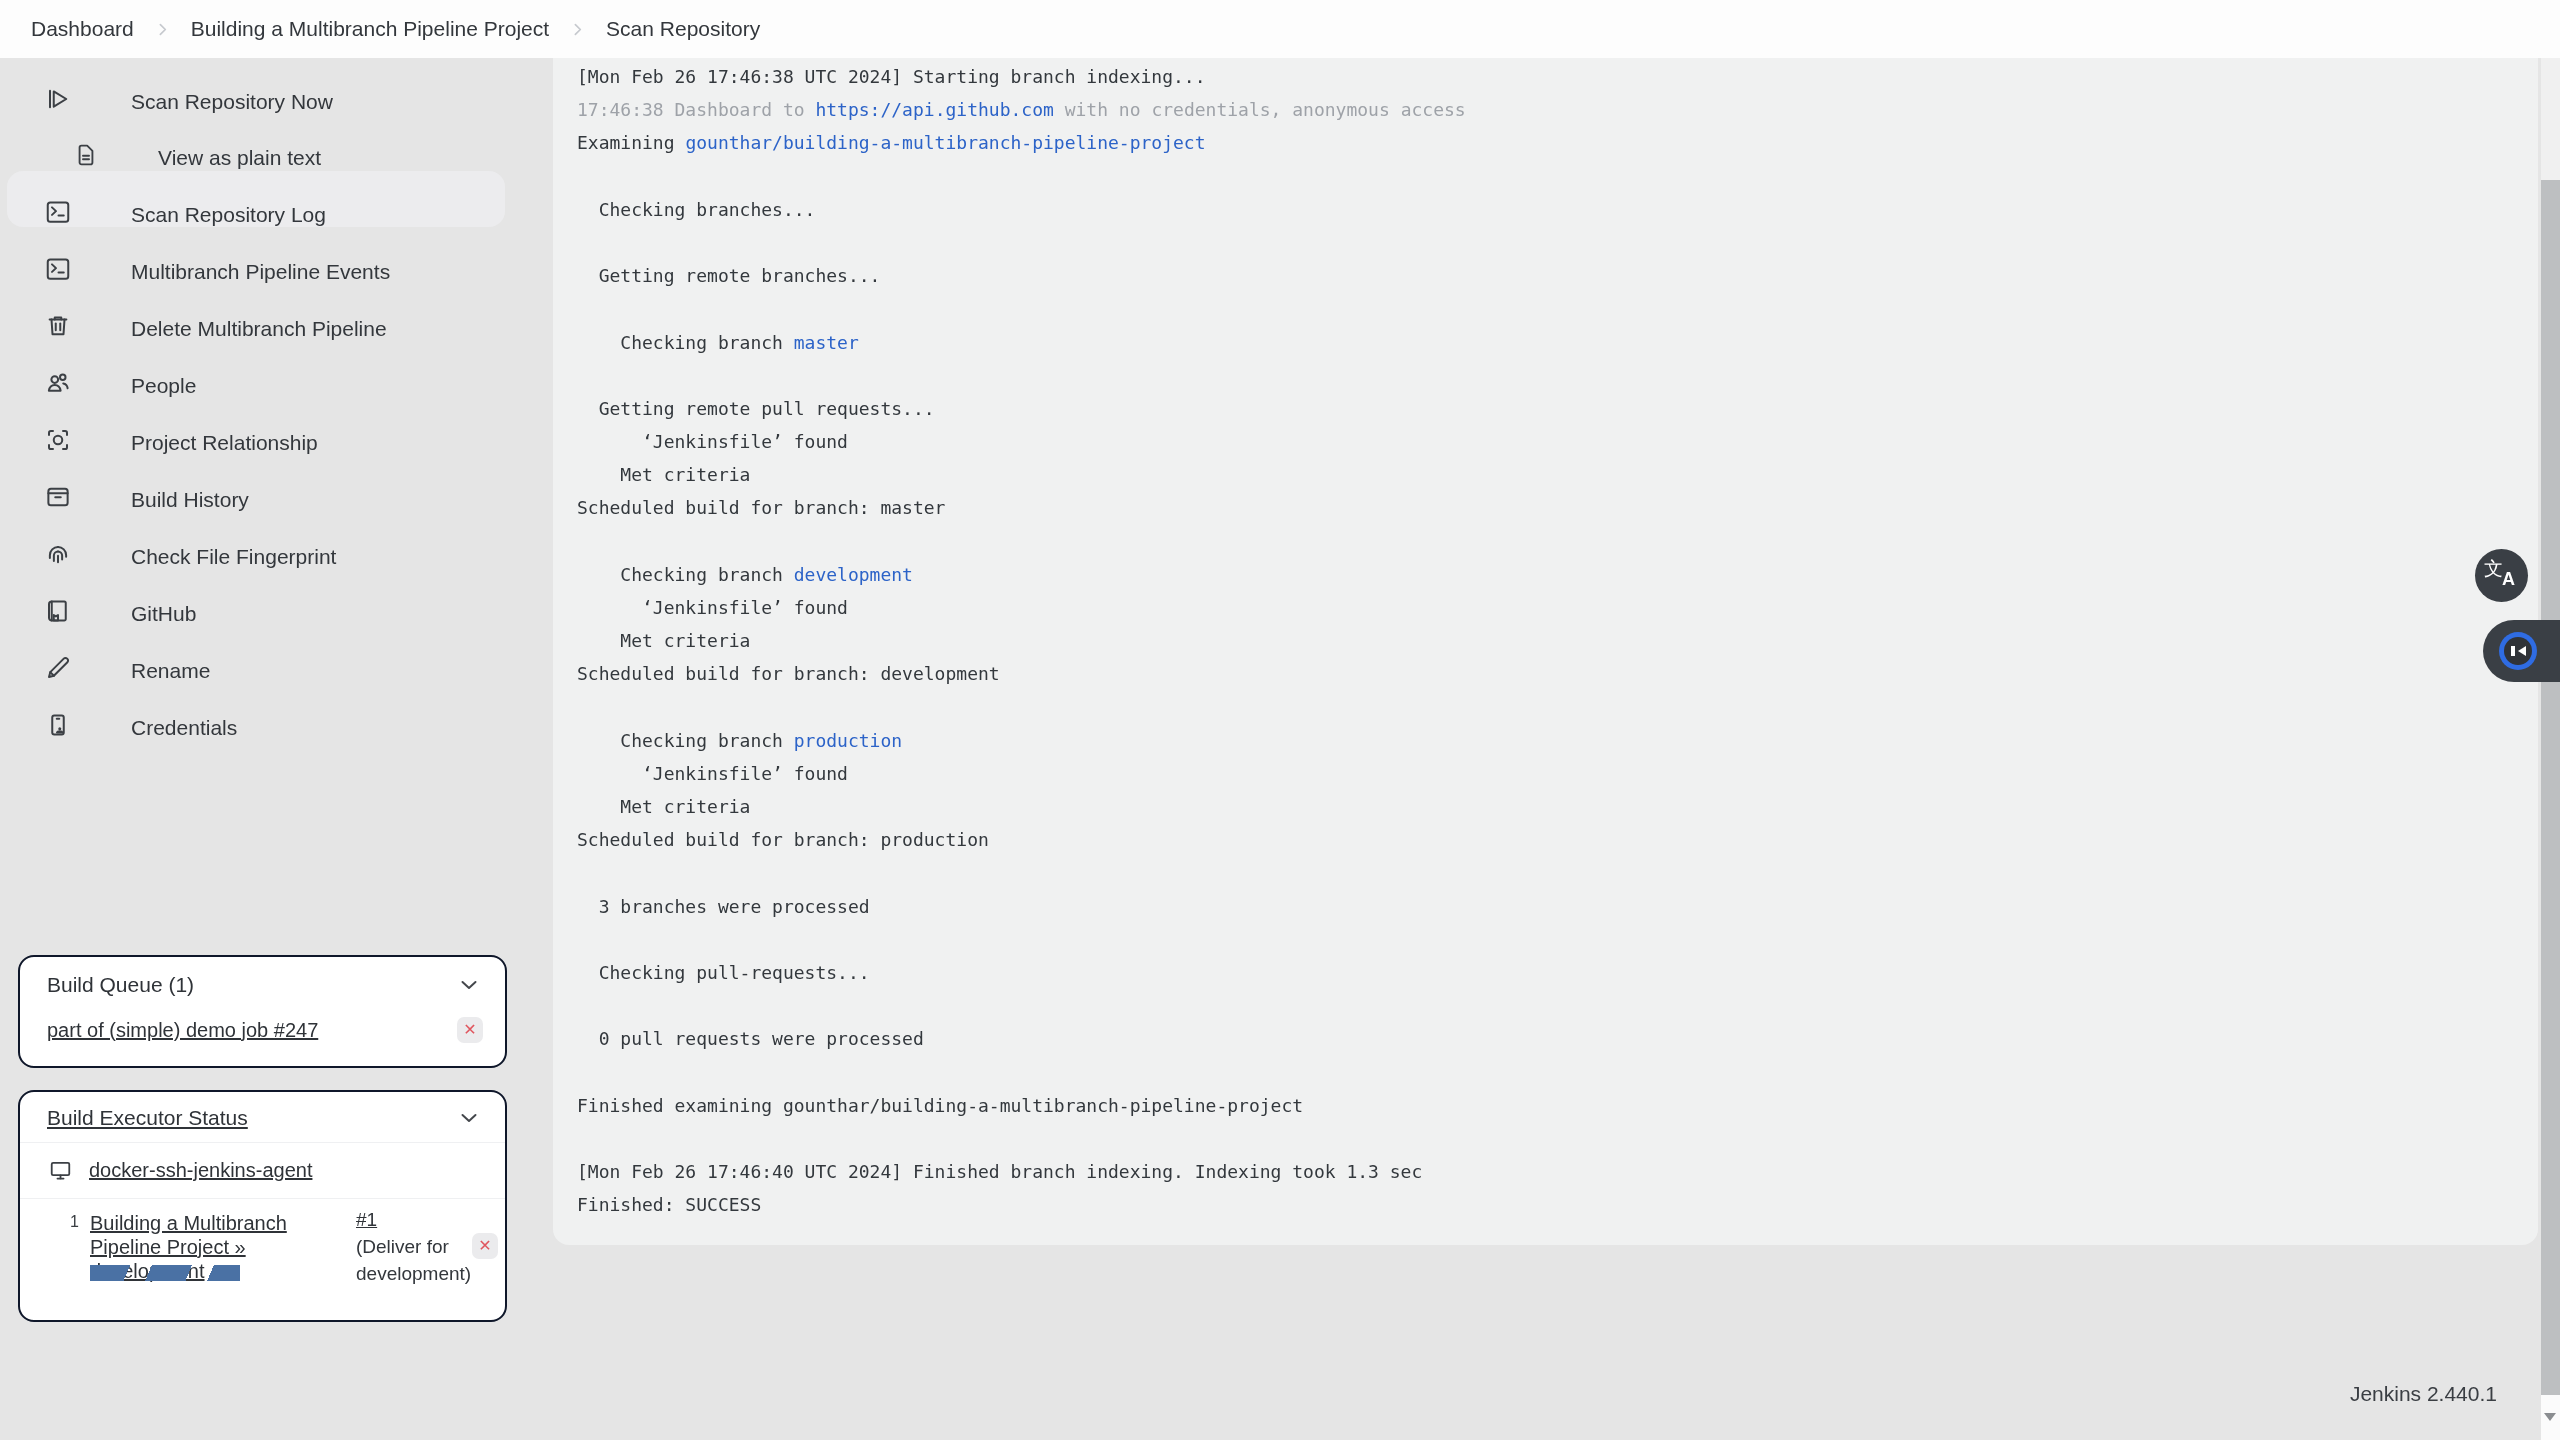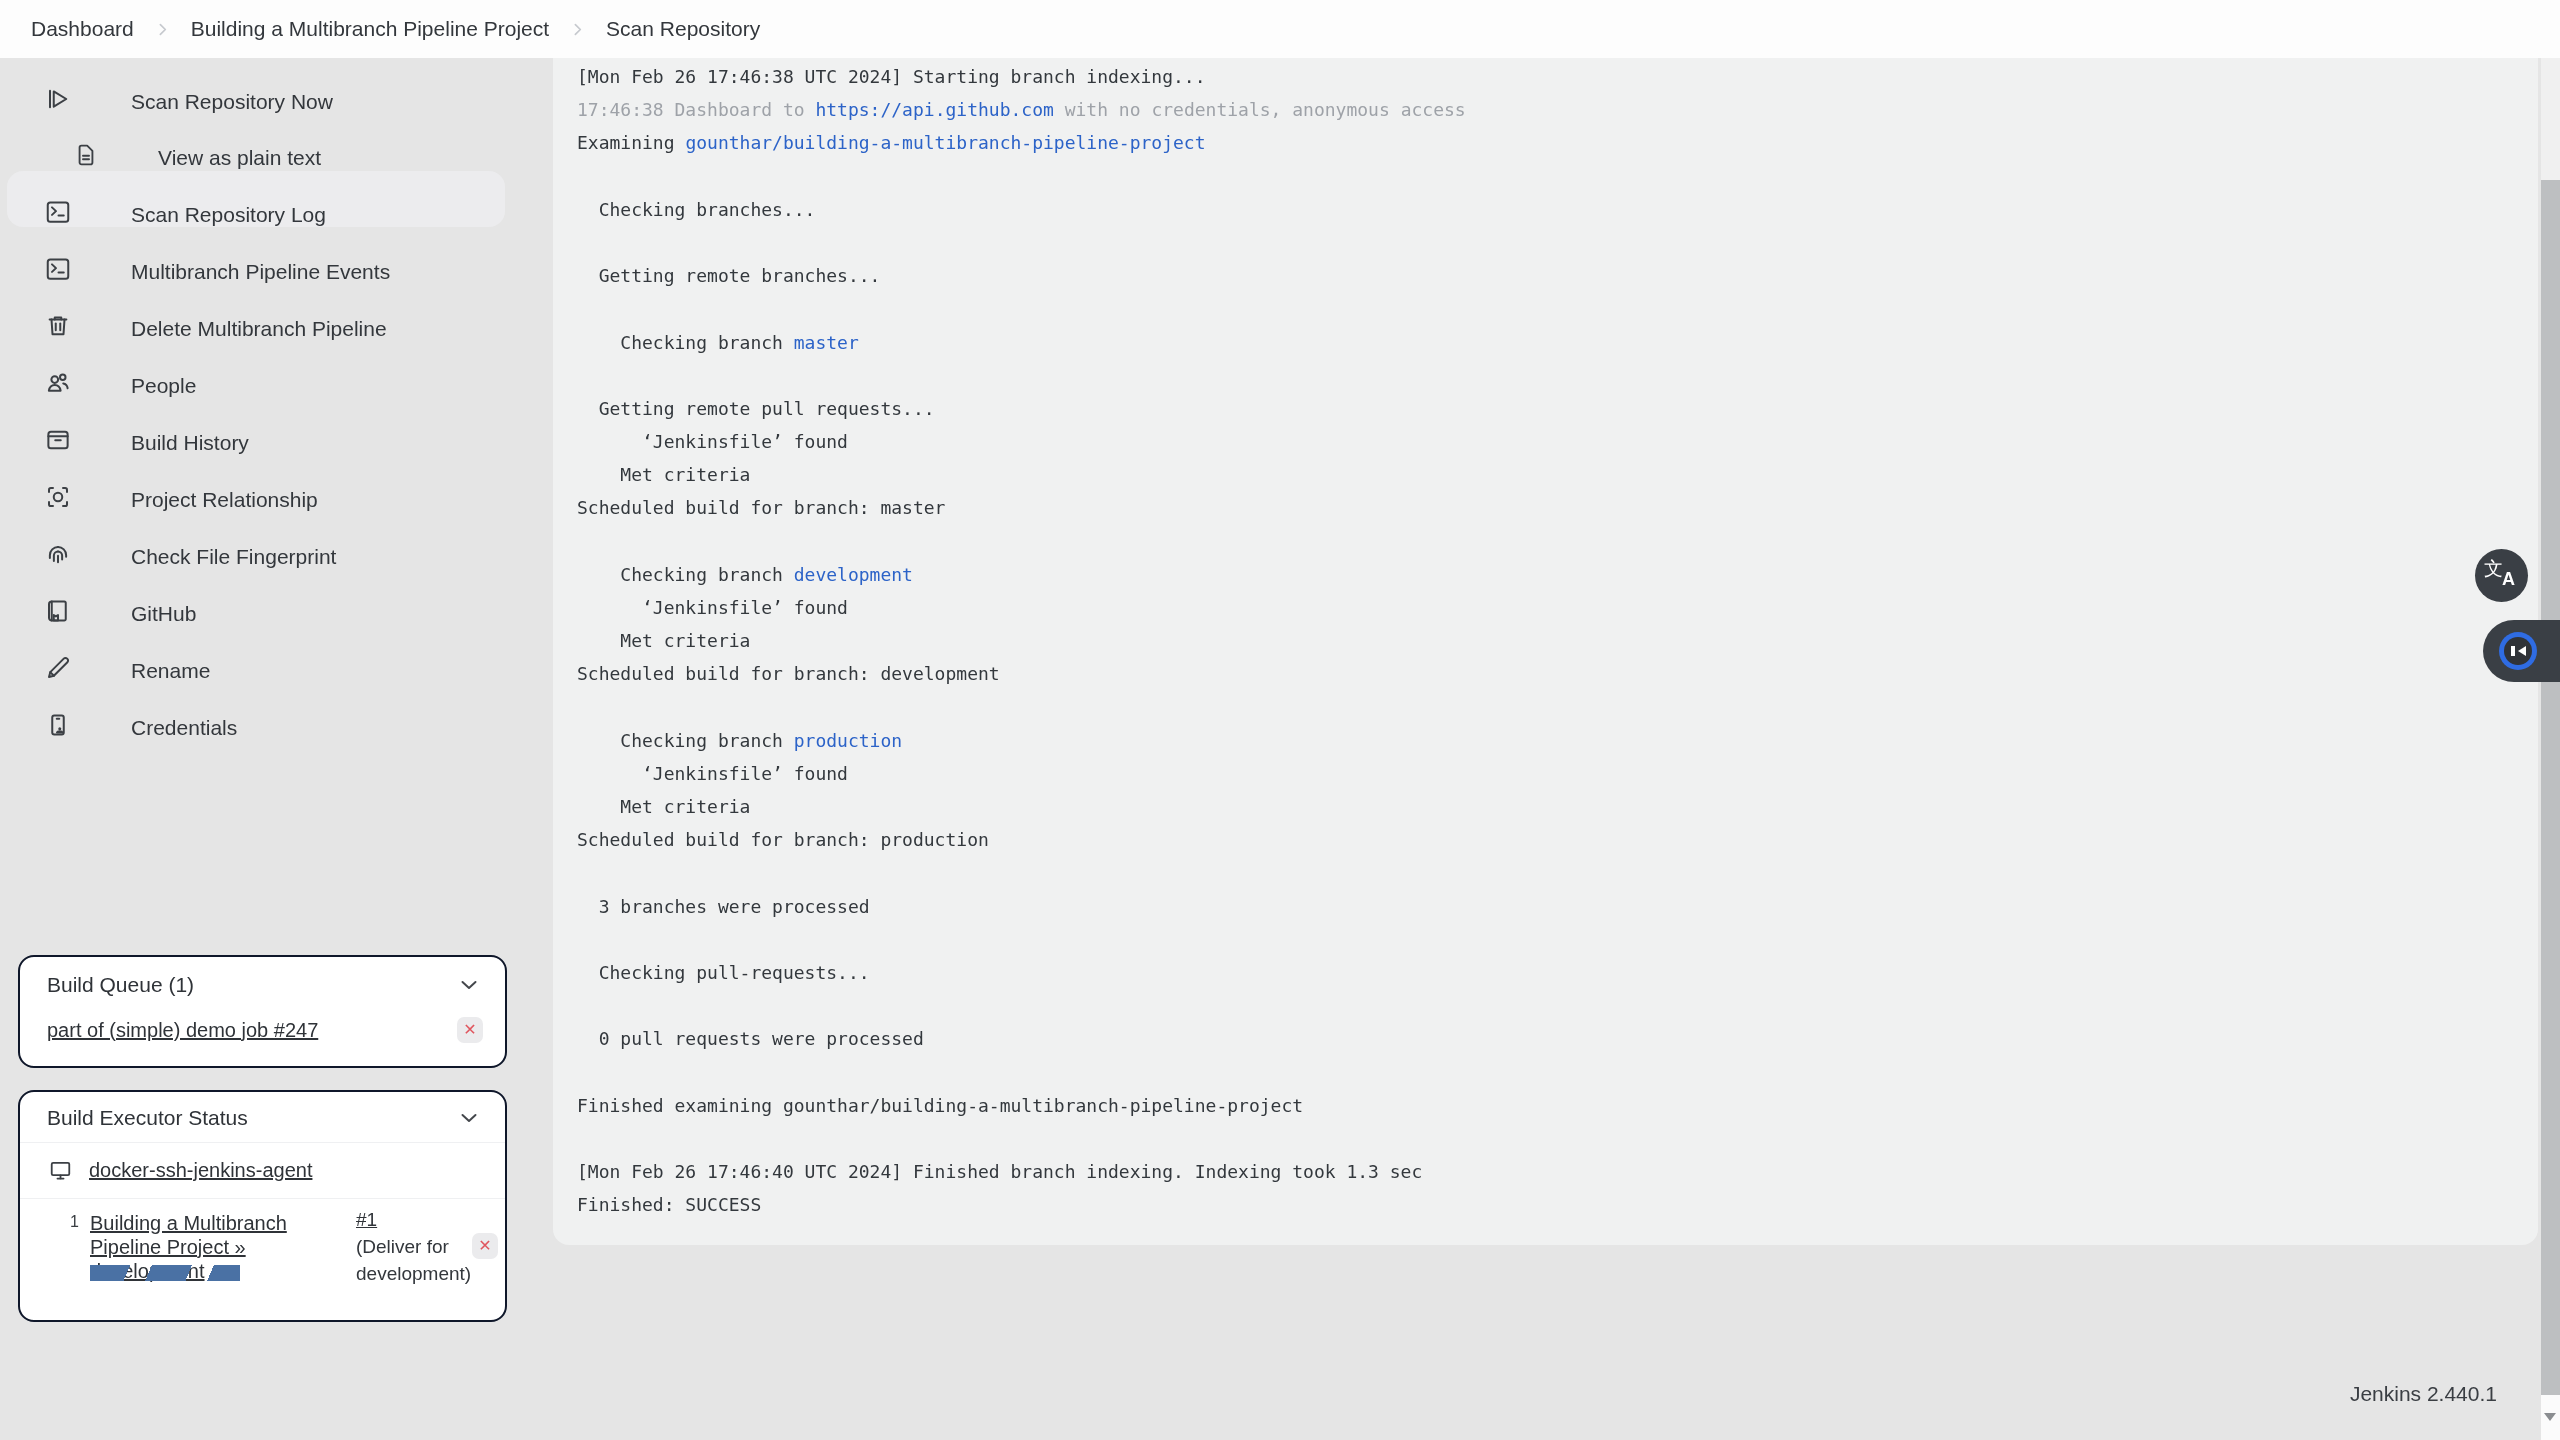--- a/index.html
+++ b/index.html
@@ -20,21 +20,21 @@
   .side-row.sub .ico { margin-left:65px; width:28px; flex-basis:28px; }
   .side-row .lbl { margin-left:18px; font-size:21px; color:#33373c; white-space:nowrap; }
   .ico svg { width:100%; height:100%; stroke:#3c4045; fill:none; stroke-width:1.6; stroke-linecap:round; stroke-linejoin:round; }
 
   
   .panel { position:absolute; left:18px; width:489px; border:2px solid #0f172a; border-radius:16px; background:#fff; }
   #queue-panel { top:955px; height:113px; }
   #exec-panel { top:1090px; height:232px; }
   .panel-head { display:flex; align-items:center; justify-content:space-between; padding:16px 24px 0 27px; }
   .panel-title { font-size:21px; font-weight:500; color:#2f3338; }
-  .panel-title.linkish { cursor:pointer; font-weight:500; }
+  .panel-title.linkish { text-decoration:underline; cursor:pointer; font-weight:500; }
   .chev { width:24px; height:24px; cursor:pointer; }
   .chev svg { width:24px; height:24px; stroke:#44474c; fill:none; stroke-width:2; stroke-linecap:round; stroke-linejoin:round; }
   .queue-item { display:flex; align-items:center; justify-content:space-between; padding:20px 22px 0 27px; }
   .plain-link { font-size:20px; color:#2f3338; text-decoration:underline; cursor:pointer; }
   .xbtn { width:26px; height:26px; border:none; border-radius:7px; background:#ebebed; color:#e0565f; font-size:16px; font-weight:bold; line-height:26px; text-align:center; cursor:pointer; font-family:"DejaVu Sans", sans-serif; }
   .divider { height:1px; background:#eff0f2; width:100%; }
   #agent-row { display:flex; align-items:center; padding:14px 0 14px 27px; gap:15px; }
   #agent-row .ico { width:27px; height:27px; }
   #exec-row { position:relative; padding:12px 0 0 0; }
   #exec-num { position:absolute; left:50px; top:14px; font-size:16px; color:#3a3e43; }
@@ -152,38 +152,38 @@
             <path d="M4.7 18.2c.5-3.1 2.4-4.6 4.7-4.6s4.2 1.5 4.7 4.6z"></path>
             <circle cx="15.8" cy="7.4" r="2.2"></circle>
             <path d="M16.2 12.4c2 .3 3.2 1.7 3.5 3.8"></path>
           </svg>
         </span>
         <span class="lbl">People</span>
       </div>
       <div class="side-row">
         <span class="ico">
           <svg viewBox="0 0 24 24">
-            <rect x="4.3" y="5.4" width="15.4" height="13.2" rx="2"></rect>
-            <path d="M4.3 9h15.4"></path>
-            <path d="M9.8 12.2h4.4"></path>
-          </svg>
-        </span>
-        <span class="lbl">Build History</span>
-      </div>
-      <div class="side-row">
-        <span class="ico">
-          <svg viewBox="0 0 24 24">
             <circle cx="12" cy="12" r="3.4"></circle>
             <path d="M4.8 8V6.3A1.5 1.5 0 0 1 6.3 4.8H8"></path>
             <path d="M16 4.8h1.7a1.5 1.5 0 0 1 1.5 1.5V8"></path>
             <path d="M19.2 16v1.7a1.5 1.5 0 0 1-1.5 1.5H16"></path>
             <path d="M8 19.2H6.3a1.5 1.5 0 0 1-1.5-1.5V16"></path>
           </svg>
         </span>
         <span class="lbl">Project Relationship</span>
+      </div>
+      <div class="side-row">
+        <span class="ico">
+          <svg viewBox="0 0 24 24">
+            <rect x="4.3" y="5.4" width="15.4" height="13.2" rx="2"></rect>
+            <path d="M4.3 9h15.4"></path>
+            <path d="M9.8 12.2h4.4"></path>
+          </svg>
+        </span>
+        <span class="lbl">Build History</span>
       </div>
       <div class="side-row">
         <span class="ico">
           <svg viewBox="0 0 24 24">
             <path d="M12 6.4a6.5 6.5 0 0 0-6.5 6.5v2.3"></path>
             <path d="M12 6.4a6.5 6.5 0 0 1 6.5 6.5v1.2"></path>
             <path d="M12 9.9a3.3 3.3 0 0 0-3.3 3.3v4.3"></path>
             <path d="M12 9.9a3.3 3.3 0 0 1 3.3 3.3v3.1"></path>
             <path d="M12 13.3v5.3"></path>
           </svg>

